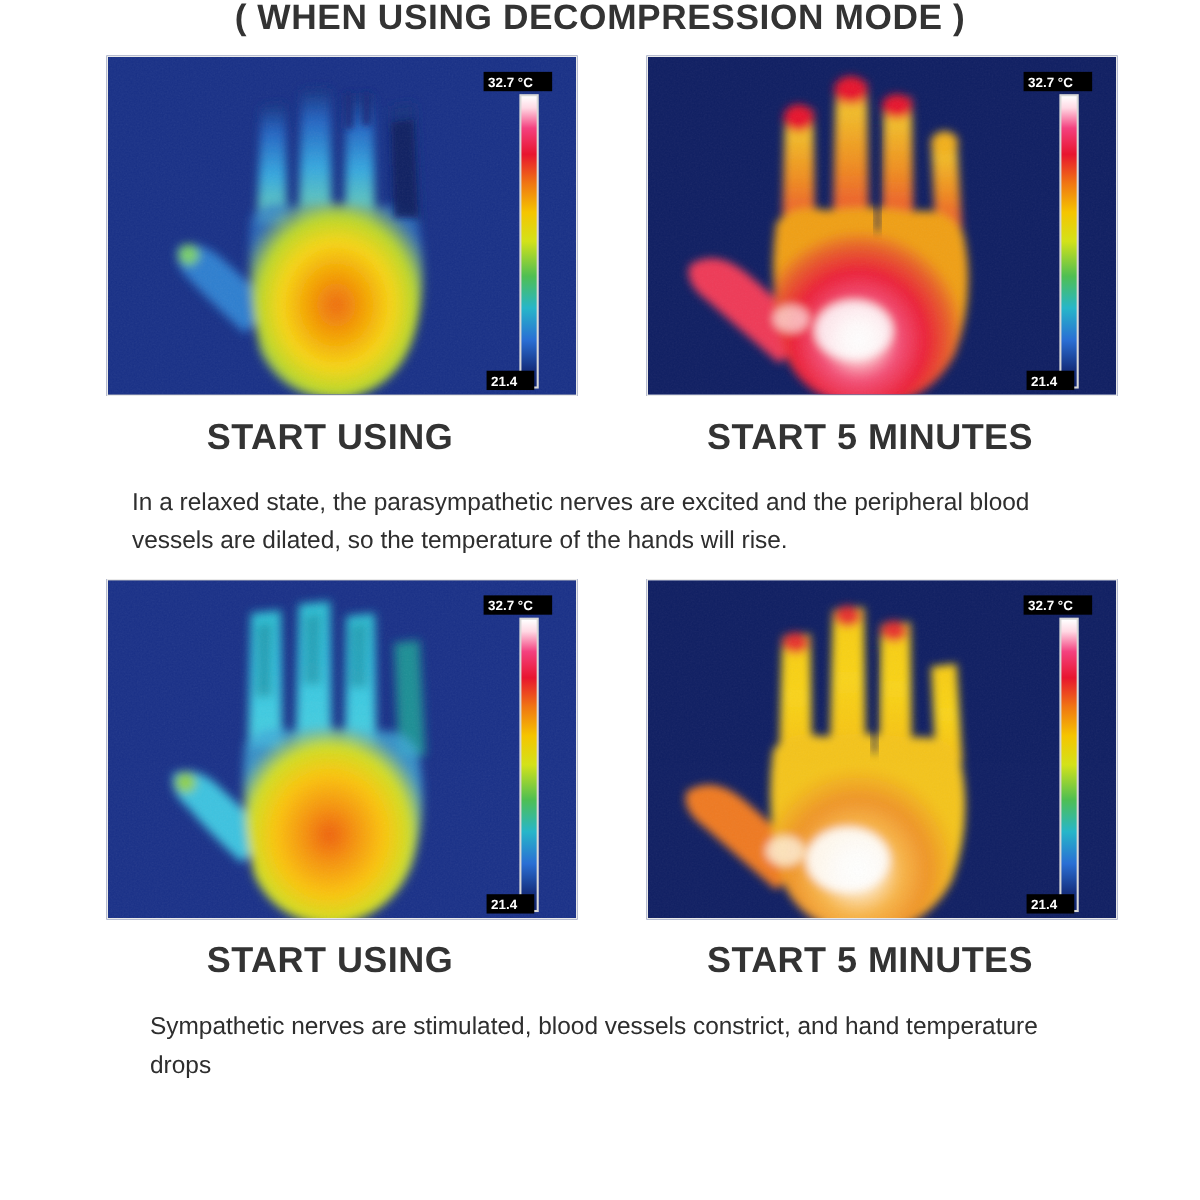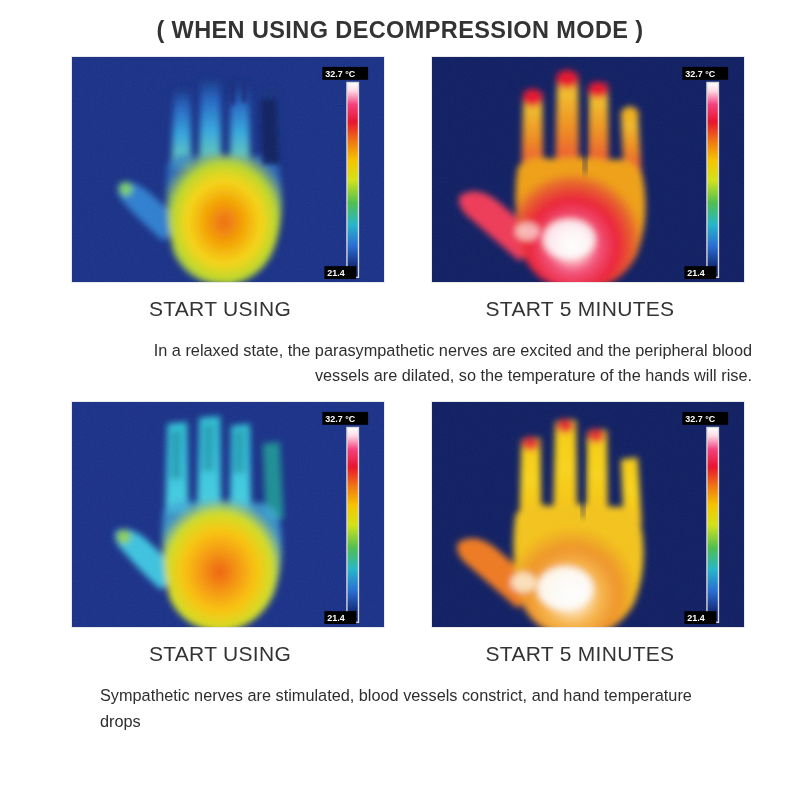--- a/index.html
+++ b/index.html
@@ -23,21 +23,21 @@
 
   
   .section-heading {
     text-align: center;
     font-size: 23.5px;
     font-weight: 700;
     letter-spacing: 0.4px;
     color: #333333;
     line-height: 1;
   }
-  #heading-decompression { padding-top: 19px; }
+  #heading-decompression { }
   #heading-stimulation  { padding-top: 16px; }
 
   
   .image-row {
     display: flex;
     justify-content: center;
     gap: 46px;
     margin-top: 13px;
     padding-left: 15px;
   }
@@ -55,37 +55,36 @@
   
   .caption-row {
     display: flex;
     justify-content: center;
     gap: 46px;
     margin-top: 14px;
   }
   .caption-cell {
     width: 314px;
     text-align: center;
-    font-size: 21px;
-    font-weight: 400;
+    font-size: 24px;
+    font-weight: 700;
     letter-spacing: 0.3px;
     color: #333333;
   }
 
   
   .body-text {
     font-size: 16.3px;
     line-height: 1.56;
     color: #2e2e2e;
     font-weight: 500;
   }
   #paragraph-decompression {
-    margin: 17px 0 0 112px;
+    margin: 17px 0 0 88px;
     width: 640px;
-    text-align: right;
   }
   #paragraph-stimulation {
     margin: 17px 0 4px 100px;
     width: 620px;
   }
 
   
   .scale-label {
     font-family: "Liberation Sans", sans-serif;
     font-size: 9px;

